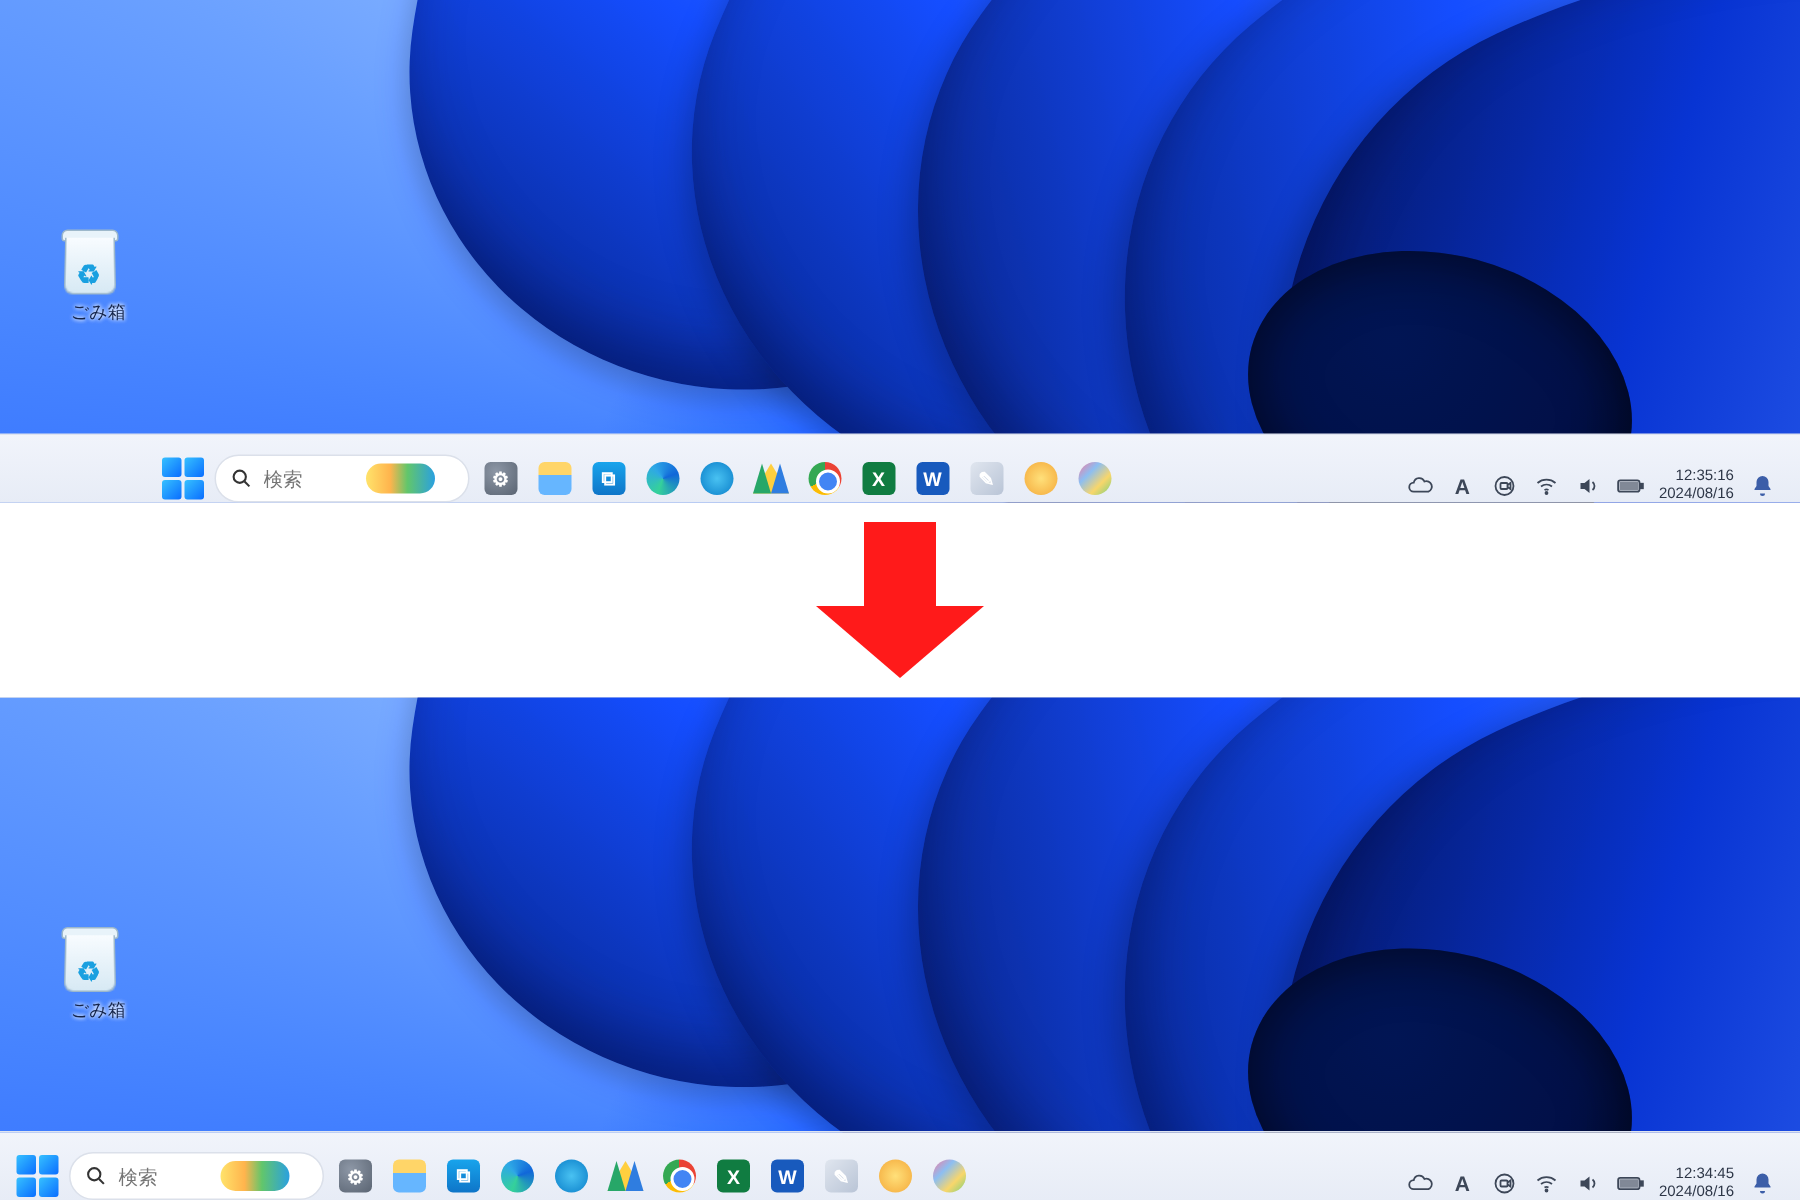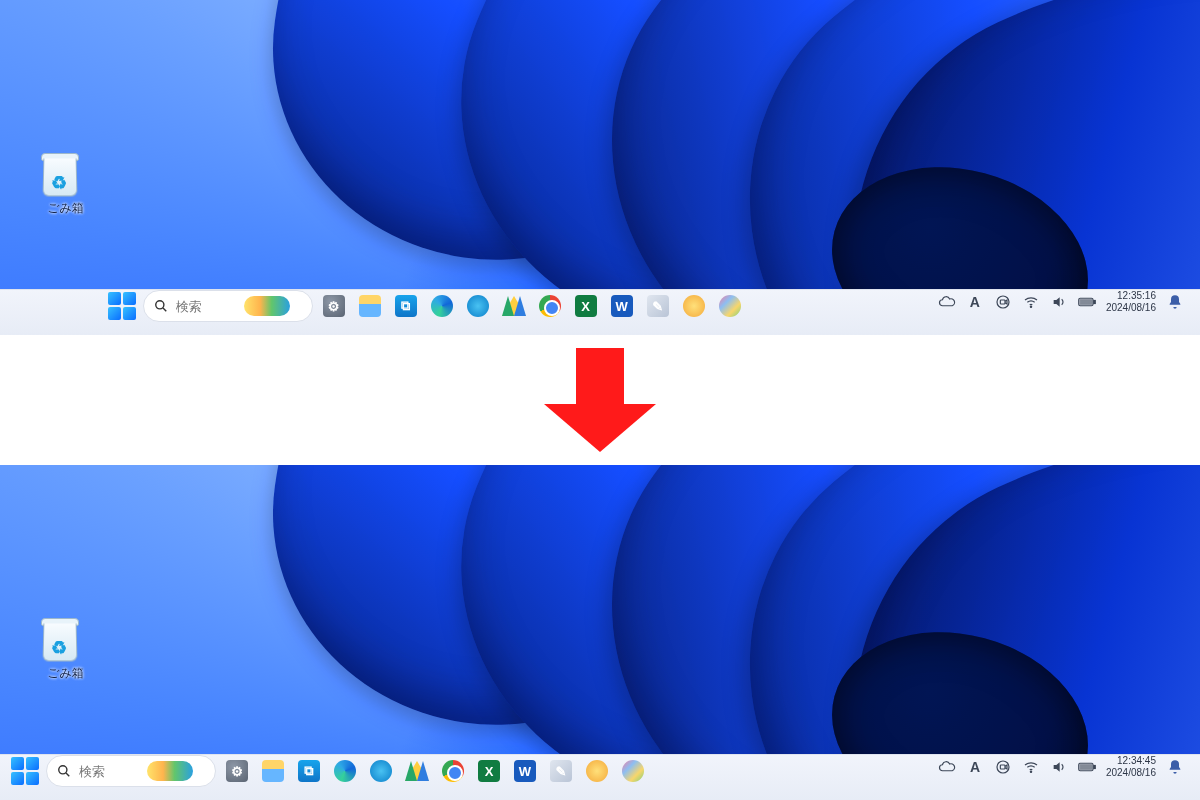--- a/index.html
+++ b/index.html
@@ -32,21 +32,21 @@
 
   
   .desktop-icon { position: absolute; left: 26px; top: 150px; width: 68px; display:flex; flex-direction:column; align-items:center; gap:4px; cursor: default; }
   .bin { width: 42px; height: 46px; position: relative; }
   .bin .canvas { position:absolute; left:4px; top:8px; width:34px; height:38px; background:linear-gradient(180deg,#f8fcff,#d7e9f4); border:1px solid #9db8cb; border-top:none; border-radius:0 0 6px 6px; transform:perspective(80px) rotateX(6deg);}
   .bin .lid { position:absolute; left:2px; top:3px; width:38px; height:8px; background:#e8f3fa; border:1px solid #9db8cb; border-radius:4px 4px 2px 2px;}
   .bin .recycle { position:absolute; left:12px; top:22px; color:#1aa0e0; font-size:18px; font-weight:bold;}
   .desktop-icon .label { font-size:12px; color:#14244a; text-align:right; text-shadow:0 0 3px #fff,0 0 3px #fff;margin-left:11px; }
 
   
-  .taskbar { position:absolute; left:0; right:0; bottom:0; height:46px; background:linear-gradient(180deg,#f1f4fb 0%,#e7ecf6 100%); border-top:1px solid #dfe4ef; display:flex; align-items:flex-start; padding:0 10px; }
+  .taskbar { position:absolute; left:0; right:0; bottom:0; height:46px; background:linear-gradient(180deg,#f1f4fb 0%,#e7ecf6 100%); border-top:1px solid #dfe4ef; display:flex; align-items:flex-end; padding:0 10px; }
   .taskbar.center .tb-group { margin:0 auto; }
   .taskbar.left  .tb-group { margin:0; }
   .tb-group { display:flex; align-items:center; gap:6px; }
   .tb-right { margin-left:auto; display:flex; align-items:center; gap:10px; padding-right:6px; }
 
   .tb-btn { width:30px; height:30px; display:flex; align-items:center; justify-content:center; border-radius:4px; }
 
   .start { width:28px; height:28px; display:grid; grid-template-columns:1fr 1fr; grid-template-rows:1fr 1fr; gap:2px; }
   .start div { background:linear-gradient(135deg,#36c1ff,#0a6dff); border-radius:2px; }
 

